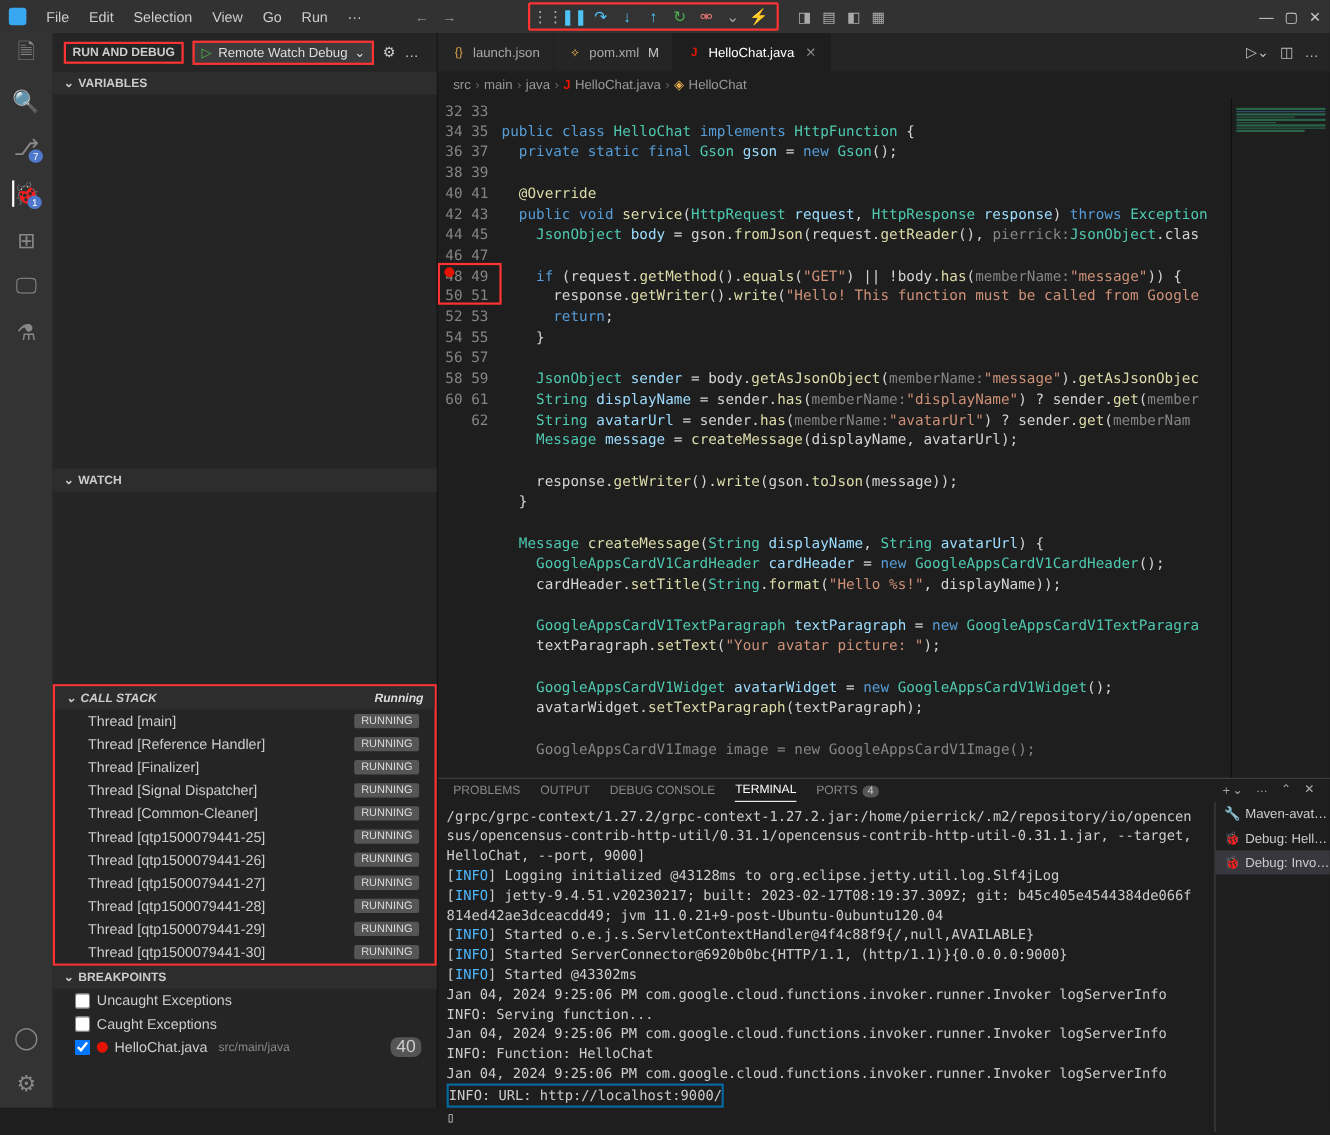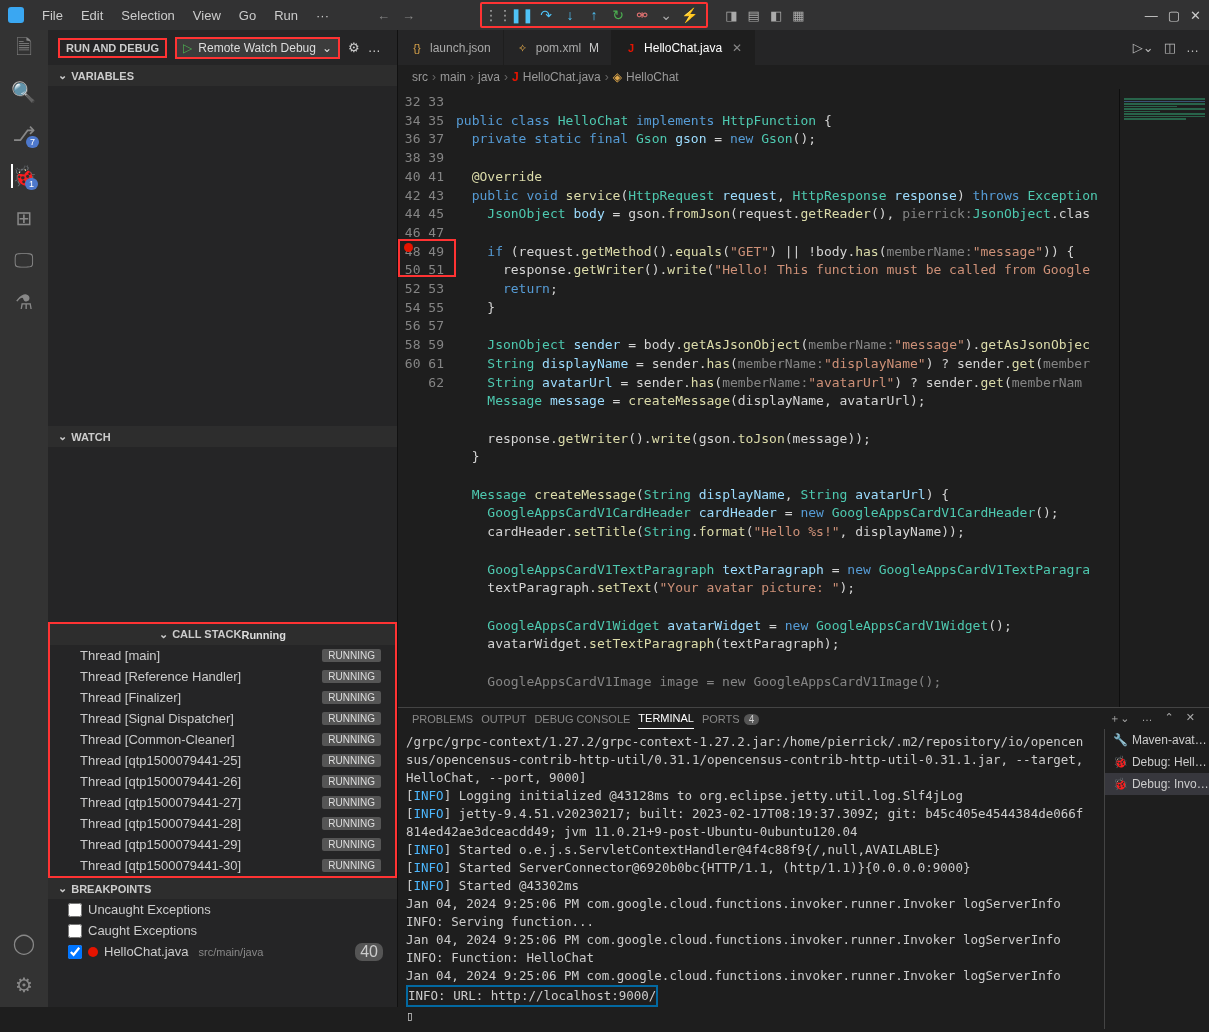--- a/index.html
+++ b/index.html
@@ -27,21 +27,21 @@
 .sb-header { height: 35px; display: flex; align-items: center; padding: 0 10px; gap: 8px; }
 .sb-title { font-size: 11px; font-weight: 600; color: #ccc; border: 2px solid #f33; padding: 2px 6px;}
 .launch-cfg { height: 22px; background: #3c3c3c; border: 1px solid #555; display: flex; align-items: center; padding: 0 6px; gap: 6px; color: #ddd; font-size: 12px; border:2px solid #f33;}
 .launch-cfg .play { color: #4caf50; }
 .gear { color: #ccc; }
 .section-hdr { display: flex; align-items: center; padding: 4px 10px; font-size: 11px; font-weight: 700; color: #ccc; background: #2d2d2d; cursor: pointer; }
 .section-hdr .chev { margin-right: 4px; }
 .section-body { flex: 0 0 auto; overflow: hidden; }
 .variables-body { height: 340px; }
 .watch-body { height: 175px; }
-.callstack-hdr { display:flex; justify-content:center; align-items:center;}
+.callstack-hdr { display:flex; justify-content:space-between; align-items:center;font-style:italic;}
 .callstack-hdr .status { font-size: 11px; color: #ddd; font-weight:700;}
 .callstack-box { border: 2px solid #f33; }
 .cs-row { display: flex; justify-content: space-between; align-items: center; padding: 2px 14px 2px 30px; font-size: 13px; color: #ccc; height: 21px; cursor: pointer;}
 .cs-badge { background: #555; color: #ddd; font-size: 10px; padding: 1px 6px; border-radius: 2px; }
 .bp-row { display: flex; align-items: center; padding: 2px 14px 2px 20px; gap: 6px; font-size: 13px; height: 21px;}
 .bp-row input[type=checkbox] { width: 14px; height: 14px; }
 .bp-dot { width: 10px; height: 10px; background: #e51400; border-radius: 50%; }
 .bp-path { color: #888; font-size: 11px; margin-left: 4px;}
 .bp-linebadge { margin-left: auto; background: #555; font-size: 16px; padding: 0 5px; border-radius: 7px;}
 .editor-area { flex: 1; display: flex; flex-direction: column; background: #1e1e1e; }
@@ -65,21 +65,21 @@
 .fn { color: #dcdcaa; }
 .str { color: #ce9178; }
 .ann { color: #dcdcaa; }
 .prm { color: #9cdcfe; }
 .cm { color: #858585; }
 .gutter-bpbox { position:absolute; left: 0; top: 150px; width: 58px; height: 38px; border: 2px solid #f33;}
 .gutter-bp { position:absolute; left: 6px; top: 154px; width: 9px; height: 9px; background:#e51400; border-radius:50%;}
 .minimap { position:absolute; right:0; top:0; width: 90px; height: 100%; background: #1e1e1e; opacity: 0.5; border-left:1px solid #000;}
 .mini-line { height:1.5px; margin:1px 4px; background:#3a7; }
 .panel { height: 300px; border-top: 1px solid #444; display: flex; flex-direction: column; background: #1e1e1e;}
-.panel-tabs { height: 30px; display: flex; align-items: center; padding: 0 14px; gap: 8px; font-size: 11px; color: #888;}
+.panel-tabs { height: 30px; display: flex; align-items: center; padding: 0 14px; gap: 18px; font-size: 11px; color: #888;}
 .panel-tab { cursor:pointer; padding: 4px 0;}
 .panel-tab.active { color: #fff; border-bottom: 1px solid #fff;}
 .panel-tab .pbadge { display:inline-block; background:#555; border-radius:8px; padding:0 5px; margin-left:4px; font-size:10px; color:#ccc;}
 .panel-actions { margin-left: auto; display:flex; gap:12px; color:#aaa;}
 .panel-body { flex:1; display:flex;}
 .terminal { flex:1; font-family: Consolas, monospace; font-size: 12.5px; line-height: 18px; padding: 4px 8px; color: #ccc; overflow:hidden;}
 .term-info { color: #4db8ff; }
 .term-box { border:2px solid #0369a1; display:inline-block;}
 .panel-right { width: 105px; border-left: 1px solid #444; font-size: 12px; color: #ccc;}
 .panel-right .pr-item { padding: 4px 8px; display:flex; align-items:center; gap:4px; white-space:nowrap; overflow:hidden; cursor:pointer;}

